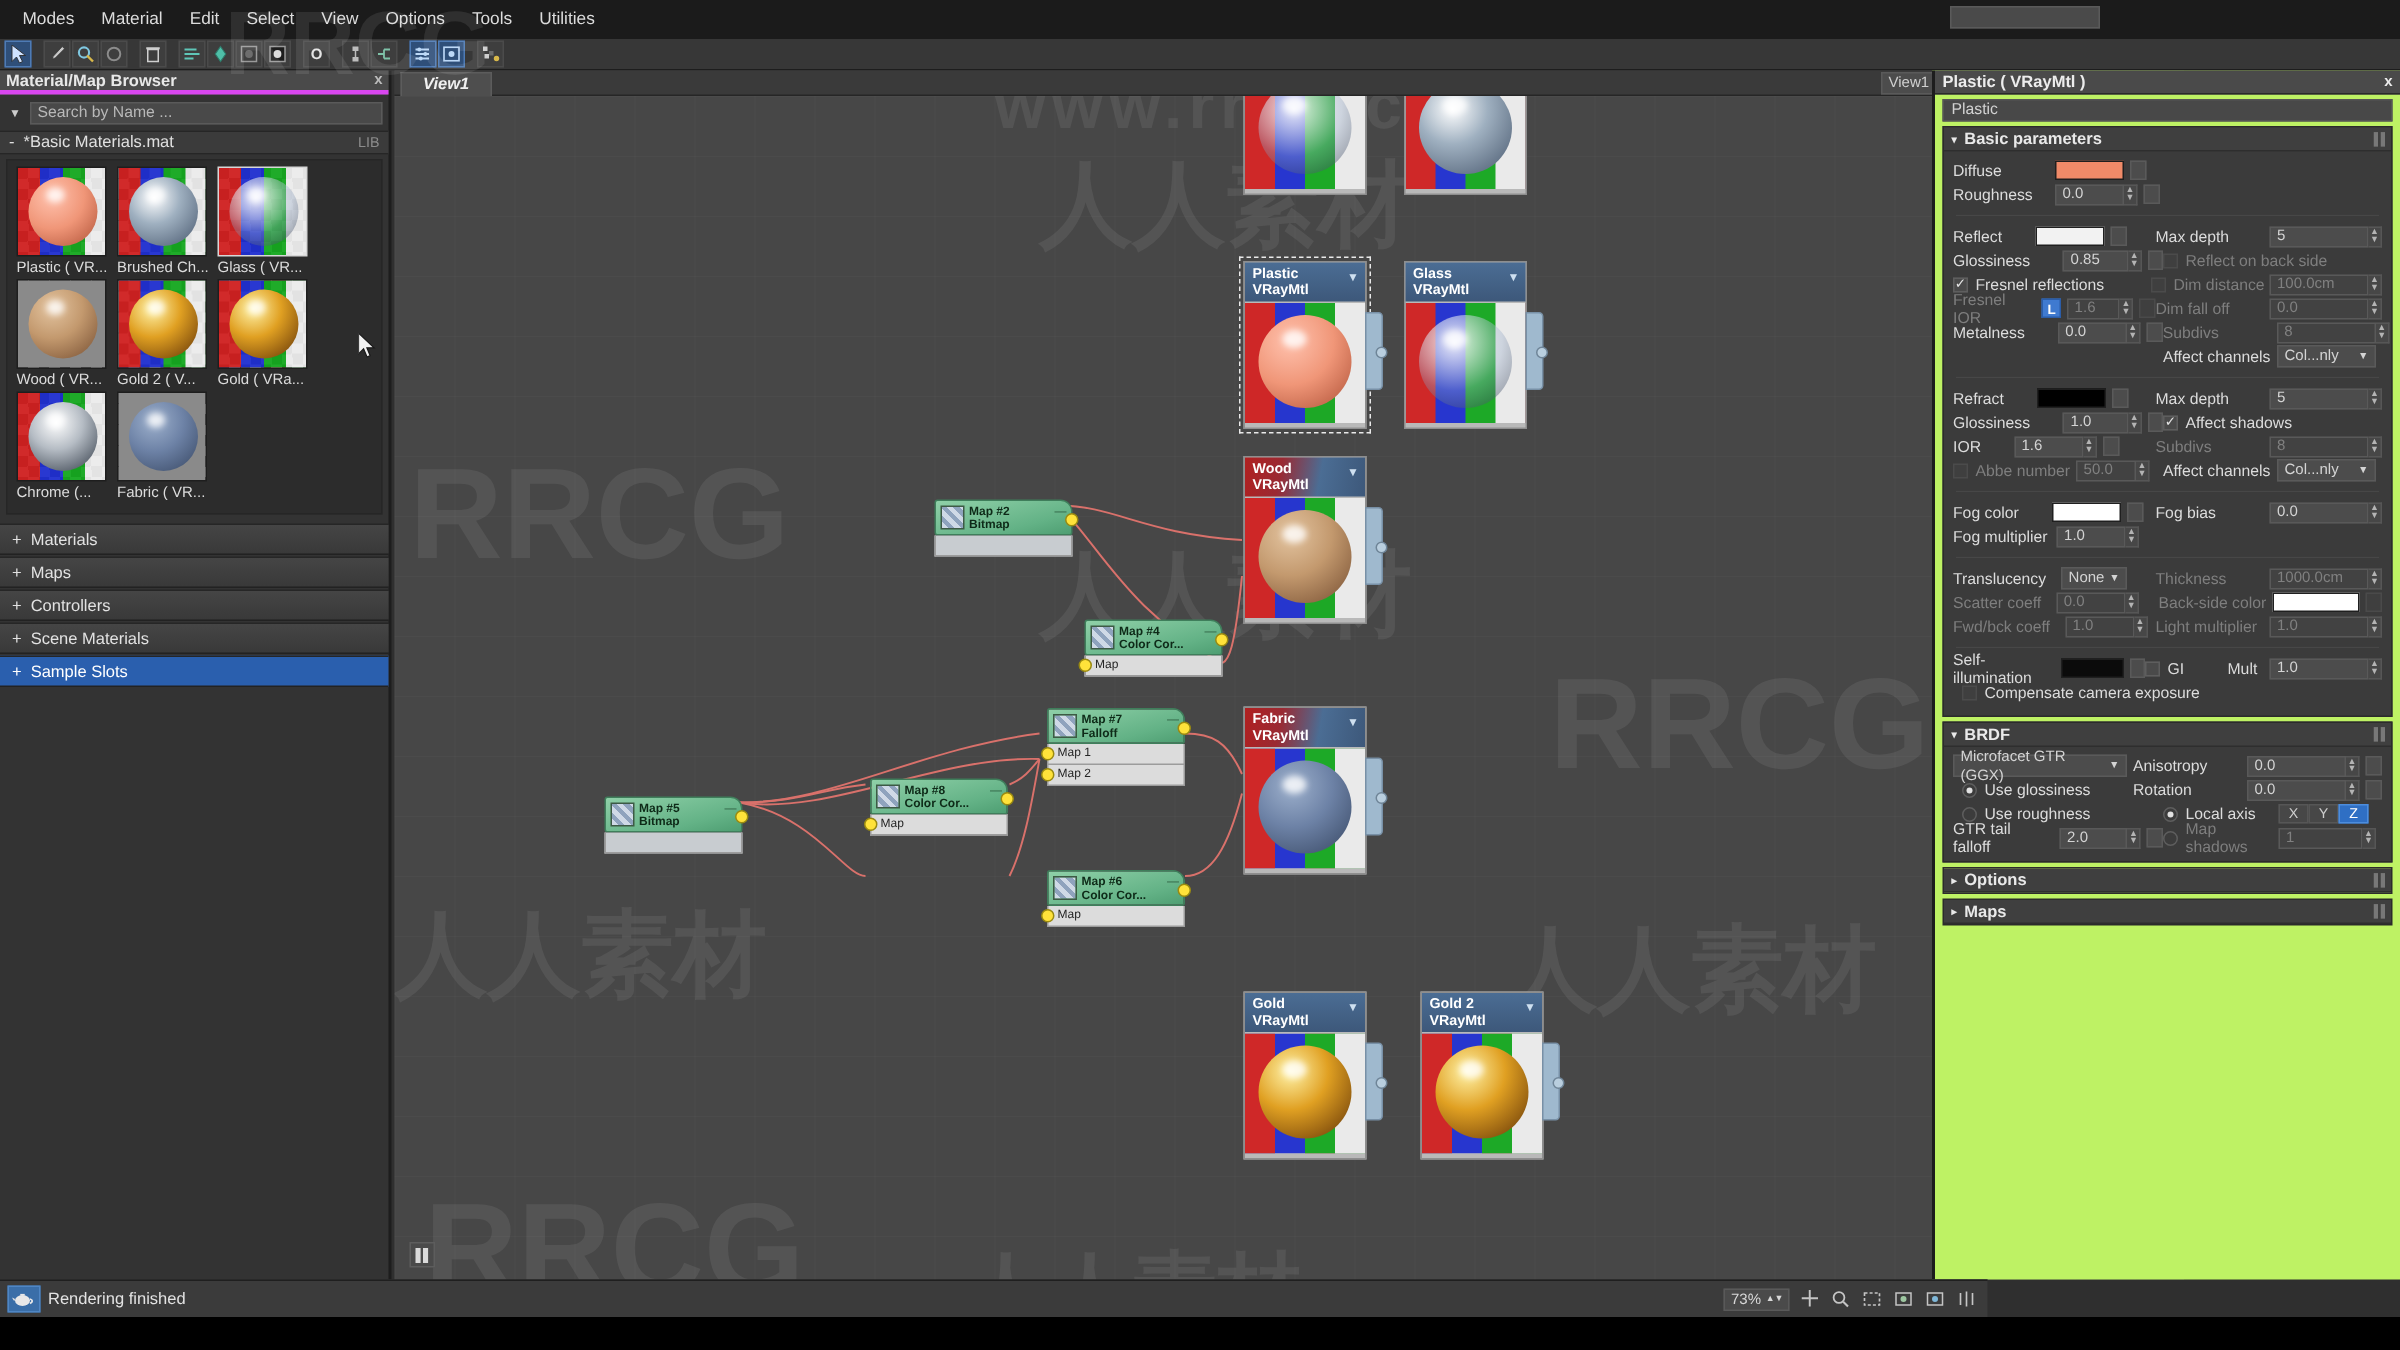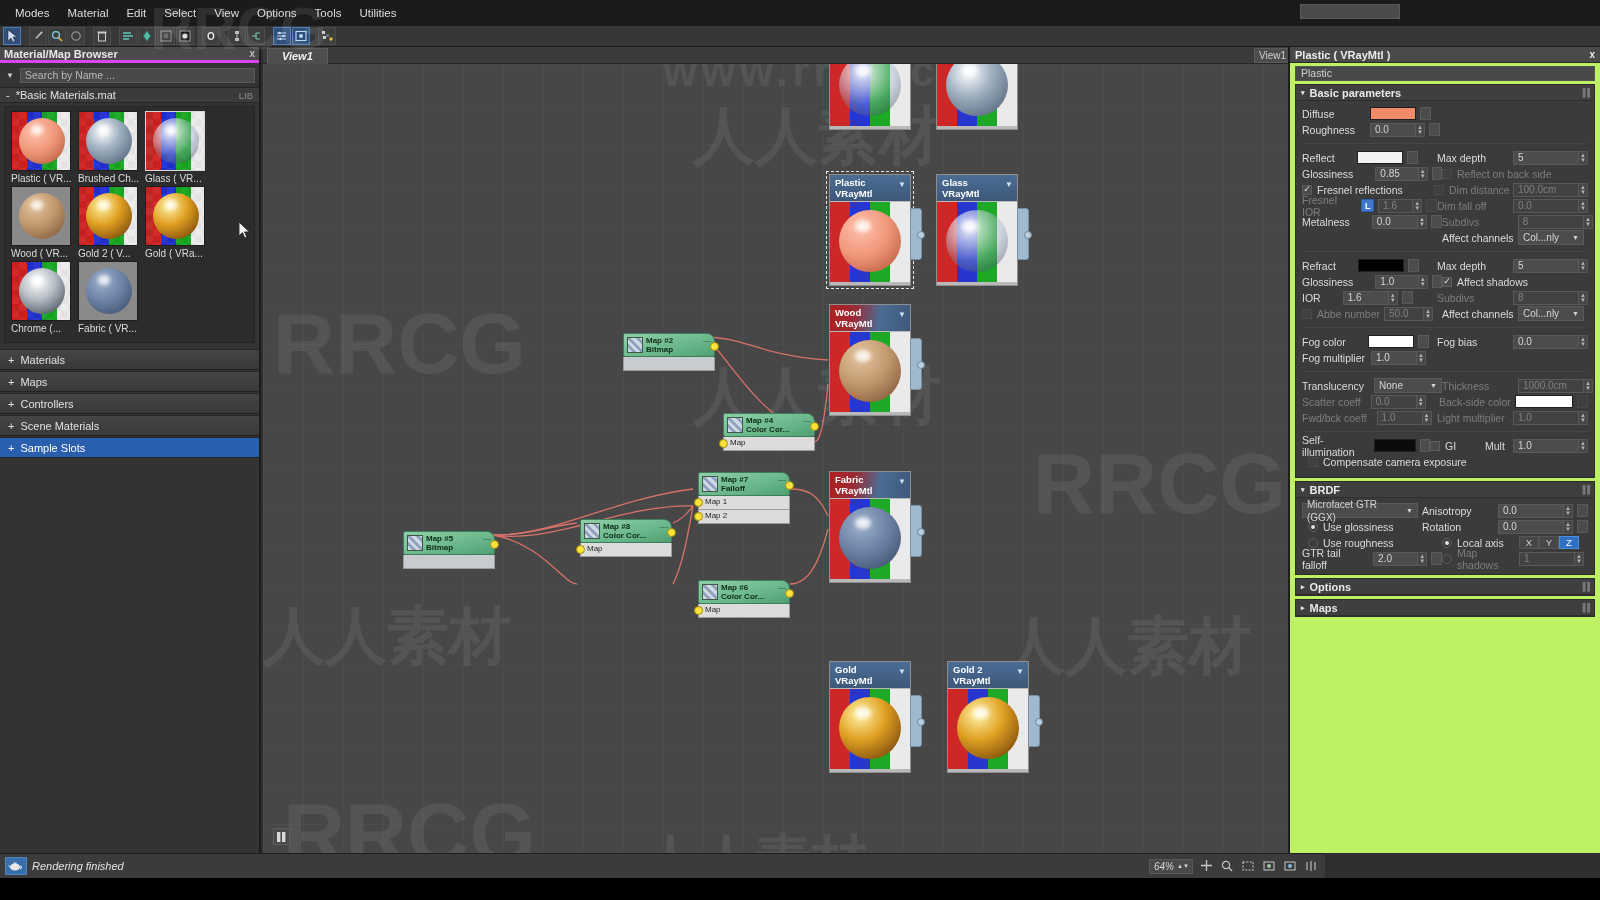--- a/index.html
+++ b/index.html
@@ -269,21 +269,21 @@
   .axbtn {
     width: 20px; height: 13px; border: 1px solid #565656; background: #474747;
     font-size: 9.5px; color: #cdcdcd; display: flex; align-items: center; justify-content: center;
   }
   .axbtn.on { background: #2f6fc4; border-color: #4d8ddd; color: #fff; }
 
   
   .statusbar {
     position: absolute; left: 0; top: 853px; width: 1325px; height: 25px;
     background: #3b3b3b; border-top: 1px solid #1f1f1f;
-    display: flex; align-items: center; font-style: italic;
+    display: flex; align-items: center;
   }
   .teapot {
     width: 22px; height: 18px; margin: 0 5px; background: #3a6ea8; border: 1px solid #4f86c4;
     display: flex; align-items: center; justify-content: center; font-size: 11px;
   }
   .statustext { font-size: 11px; color: #e3e3e3; }
   .sb-right { margin-left: auto; display: flex; align-items: center; gap: 5px; padding-right: 6px; }
   .zoombox {
     width: 44px; height: 15px; background: #4a4a4a; border: 1px solid #595959;
     font-size: 10px; color: #d8d8d8; display: flex; align-items: center; padding-left: 4px;
@@ -947,21 +947,21 @@
             <div class="spin">▲<br>▼</div>
           </div>
           <div class="rcol"></div>
         </div>
 
         <div class="divider"></div>
 
         <div class="prow">
           <div class="lcol">
               <span class="lab">Translucency</span>
-            <div class="dd" style="margin-left:10px;width:68px">
+            <div class="dd" style="margin-left:10px;width:44px">
               <span>None</span>
               <span class="ar">▼</span>
             </div>
           </div>
           <div class="rcol">
             <span class="lab dim" style="width:76px">Thickness</span>
             <div class="sp w70 dim">1000.0cm</div>
             <div class="spin">▲<br>▼</div>
           </div>
         </div>
@@ -1107,21 +1107,21 @@
       <svg width="16" height="11" viewBox="0 0 16 11">
           <ellipse cx="7" cy="6" rx="5" ry="3.6" fill="#e8e8e8"></ellipse>
           <path d="M12 5 q3 1 0 3" stroke="#e8e8e8" stroke-width="1.2" fill="none"></path>
           <path d="M2 5 L0 4 L1.5 6.5 Z" fill="#e8e8e8"></path>
           <rect x="5.5" y="1.6" width="3" height="1.2" fill="#e8e8e8"></rect>
         </svg>
     </div>
     <span class="statustext">Rendering finished</span>
     <div class="sb-right">
       <div class="zoombox">
-        <span>64%</span>
+        <span>73%</span>
         <span style="margin-left:auto;font-size:6px;padding-right:3px">▲▼</span>
       </div>
       <div class="sbi">
         <svg width="11" height="12" viewBox="0 0 11 12">
             <path d="M5.5 0 L5.5 11 M0 5.5 L11 5.5" stroke="#c5c5c5" stroke-width="1.3"></path>
           </svg>
       </div>
       <div class="sbi">
         <svg width="12" height="12" viewBox="0 0 12 12">
             <circle cx="5" cy="5" r="3.6" fill="none" stroke="#c5c5c5" stroke-width="1.2"></circle>

